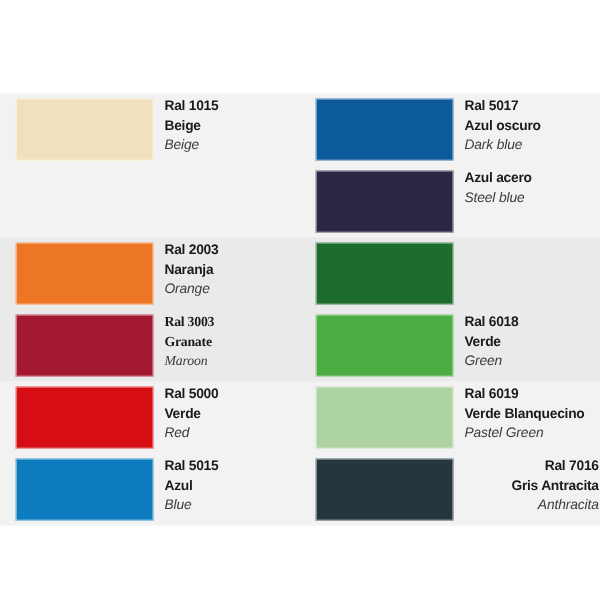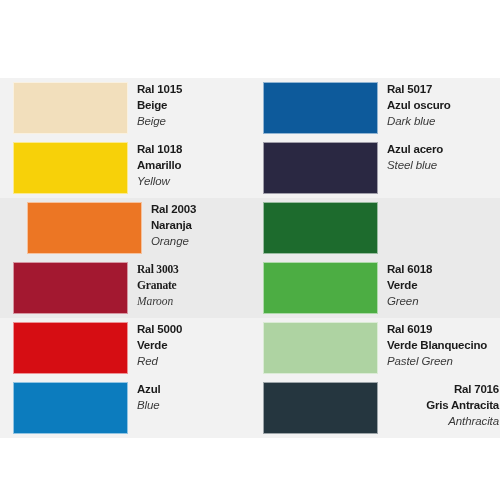--- a/index.html
+++ b/index.html
@@ -111,29 +111,21 @@
       <div class="band" style="top: 240px; height: 120px;"></div>
       <div class="rows" id="rows-host">
         <div class="swatch-row col-left" style="top: 4px; text-decoration: underline;">
           <div class="swatch" style="background: rgb(242, 223, 188);"></div>
           <div class="labels">
             <div class="code">Ral 1015</div>
             <div class="name-es">Beige</div>
             <div class="name-en">Beige</div>
           </div>
         </div>
-        <div class="swatch-row col-left" style="top: 64px;">
-          <div class="swatch" style="background: rgb(247, 209, 9);"></div>
-          <div class="labels">
-            <div class="code">Ral 1018</div>
-            <div class="name-es">Amarillo</div>
-            <div class="name-en">Yellow</div>
-          </div>
-        </div>
-        <div class="swatch-row col-left" style="top: 124px; margin-left: 14px;">
+        <div class="swatch-row col-left" style="top: 124px;">
           <div class="swatch" style="background: rgb(236, 118, 36);"></div>
           <div class="labels">
             <div class="code">Ral 2003</div>
             <div class="name-es">Naranja</div>
             <div class="name-en">Orange</div>
           </div>
         </div>
         <div class="swatch-row col-left" style="top: 184px; font-family: Liberation Serif, serif;">
           <div class="swatch" style="background: rgb(163, 24, 48);"></div>
           <div class="labels">
@@ -146,20 +138,21 @@
           <div class="swatch" style="background: rgb(214, 13, 19);"></div>
           <div class="labels">
             <div class="code">Ral 5000</div>
             <div class="name-es">Verde</div>
             <div class="name-en">Red</div>
           </div>
         </div>
         <div class="swatch-row col-left" style="top: 304px;">
           <div class="swatch" style="background: rgb(12, 124, 190);"></div>
           <div class="labels">
+            <div class="code">Ral 5015</div>
             <div class="name-es">Azul</div>
             <div class="name-en">Blue</div>
           </div>
         </div>
         <div class="swatch-row col-right" style="top: 4px;">
           <div class="swatch" style="background: rgb(13, 90, 155);"></div>
           <div class="labels">
             <div class="code">Ral 5017</div>
             <div class="name-es">Azul oscuro</div>
             <div class="name-en">Dark blue</div>

